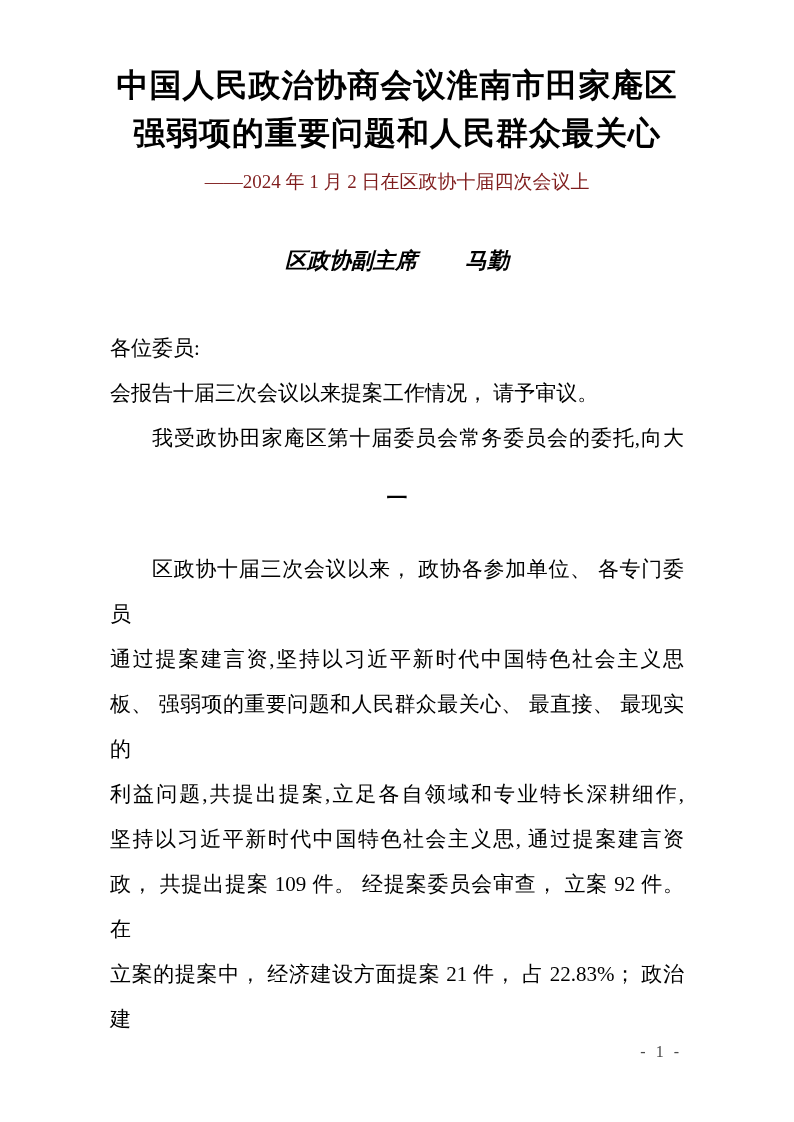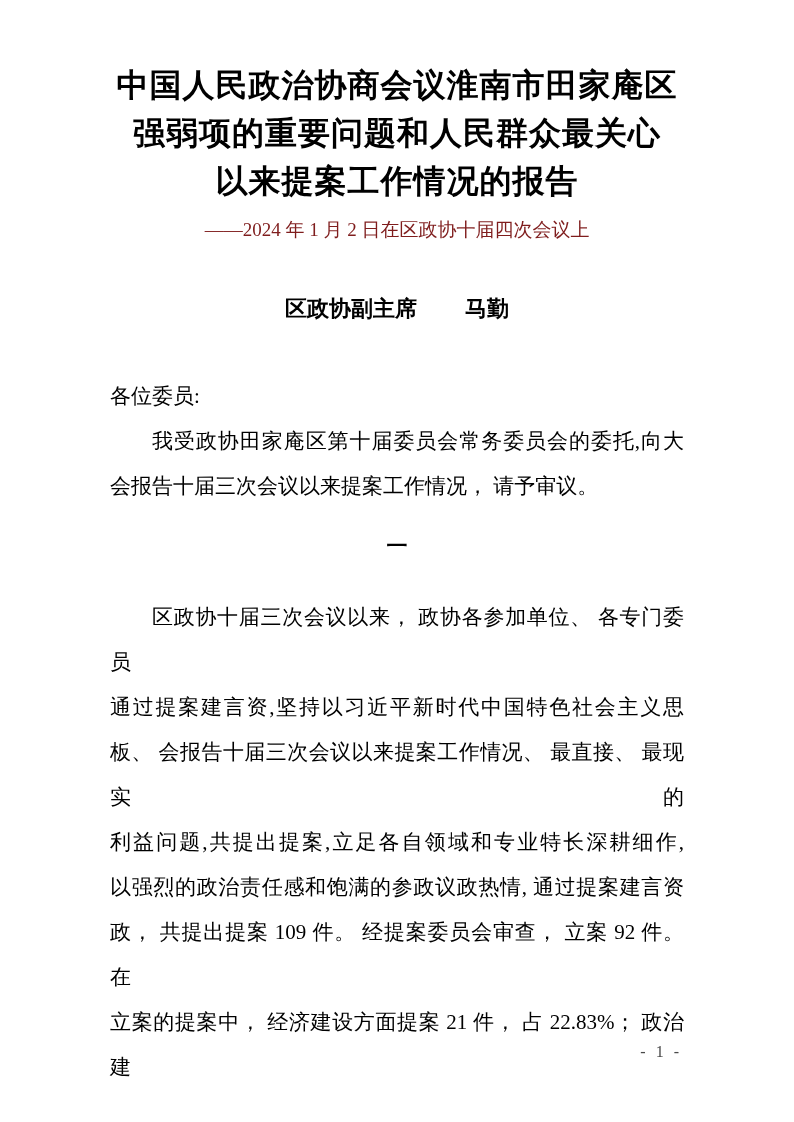--- a/index.html
+++ b/index.html
@@ -37,20 +37,21 @@
     color: #7f1d1d;
   }
   .author-line {
     margin-top: 49px;
     font-family: "Liberation Sans", "DejaVu Sans", sans-serif;
     font-weight: 700;
     font-size: 22px;
     line-height: 30px;
     text-align: center;
     color: #000000;
+    font-style: italic;
   }
   .author-gap {
     display: inline-block;
     width: 48px;
   }
   .doc-body {
     margin-top: 50px;
     font-size: 21px;
     line-height: 45px;
     color: #000000;
@@ -83,43 +84,42 @@
   }
 </style>
 </head>
 <body>
 
 <div class="page">
 
   <div class="doc-title">
     <div>中国人民政治协商会议淮南市田家庵区</div>
     <div>强弱项的重要问题和人民群众最关心</div>
-    <div>以来提案工作情况的报告</div>
   </div>
 
   <div class="doc-subtitle">——2024 年 1 月 2 日在区政协十届四次会议上</div>
 
   <div class="author-line">
     <span>区政协副主席</span><span class="author-gap"></span><span>马勤</span>
   </div>
 
   <div class="doc-body">
 
     <div class="body-line line-left">各位委员:</div>
 
+    <div class="body-line line-left">会报告十届三次会议以来提案工作情况， 请予审议。</div>
     <div class="body-line indent-first">我受政协田家庵区第十届委员会常务委员会的委托,向大</div>
-    <div class="body-line line-left">会报告十届三次会议以来提案工作情况， 请予审议。</div>
 
     <div class="section-marker">一</div>
 
     <div class="body-line indent-first">区政协十届三次会议以来， 政协各参加单位、 各专门委员</div>
     <div class="body-line">通过提案建言资,坚持以习近平新时代中国特色社会主义思</div>
-    <div class="body-line">板、 会报告十届三次会议以来提案工作情况、 最直接、 最现实的</div>
+    <div class="body-line">板、 强弱项的重要问题和人民群众最关心、 最直接、 最现实的</div>
     <div class="body-line">利益问题,共提出提案,立足各自领域和专业特长深耕细作,</div>
-    <div class="body-line">以强烈的政治责任感和饱满的参政议政热情, 通过提案建言资</div>
+    <div class="body-line">坚持以习近平新时代中国特色社会主义思, 通过提案建言资</div>
     <div class="body-line">政， 共提出提案 109 件。 经提案委员会审查， 立案 92 件。 在</div>
     <div class="body-line">立案的提案中， 经济建设方面提案 21 件， 占 22.83%； 政治建</div>
 
   </div>
 
   <div class="page-number">- 1 -</div>
 
 </div>
 
 </body></html>

